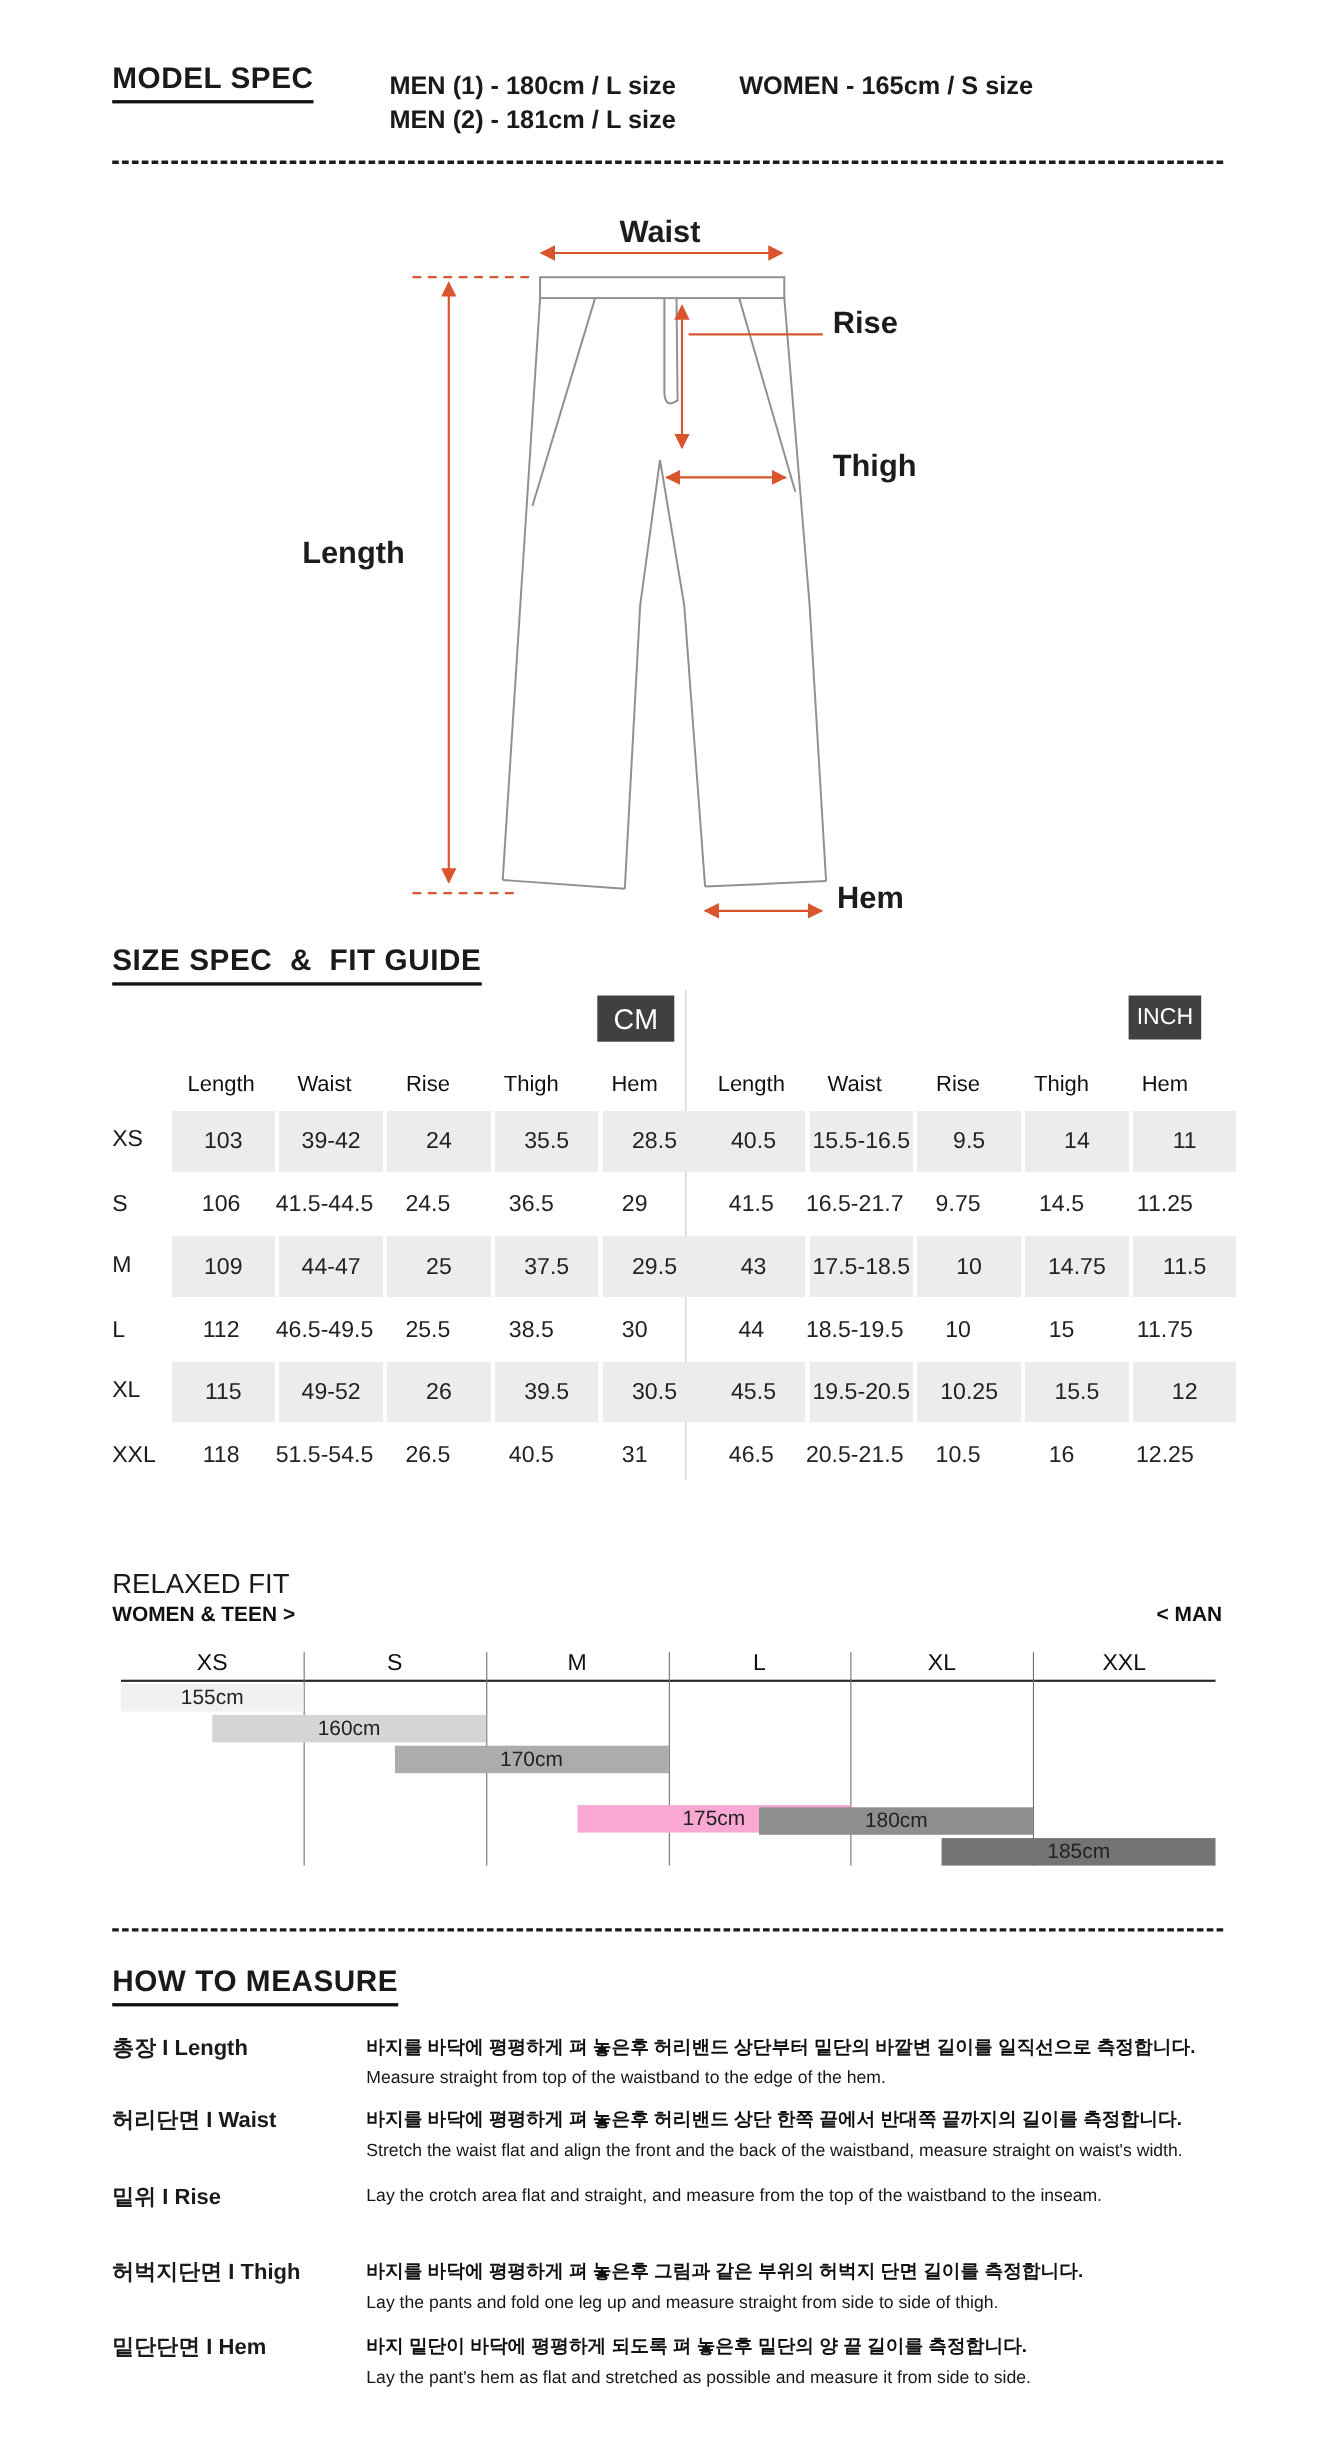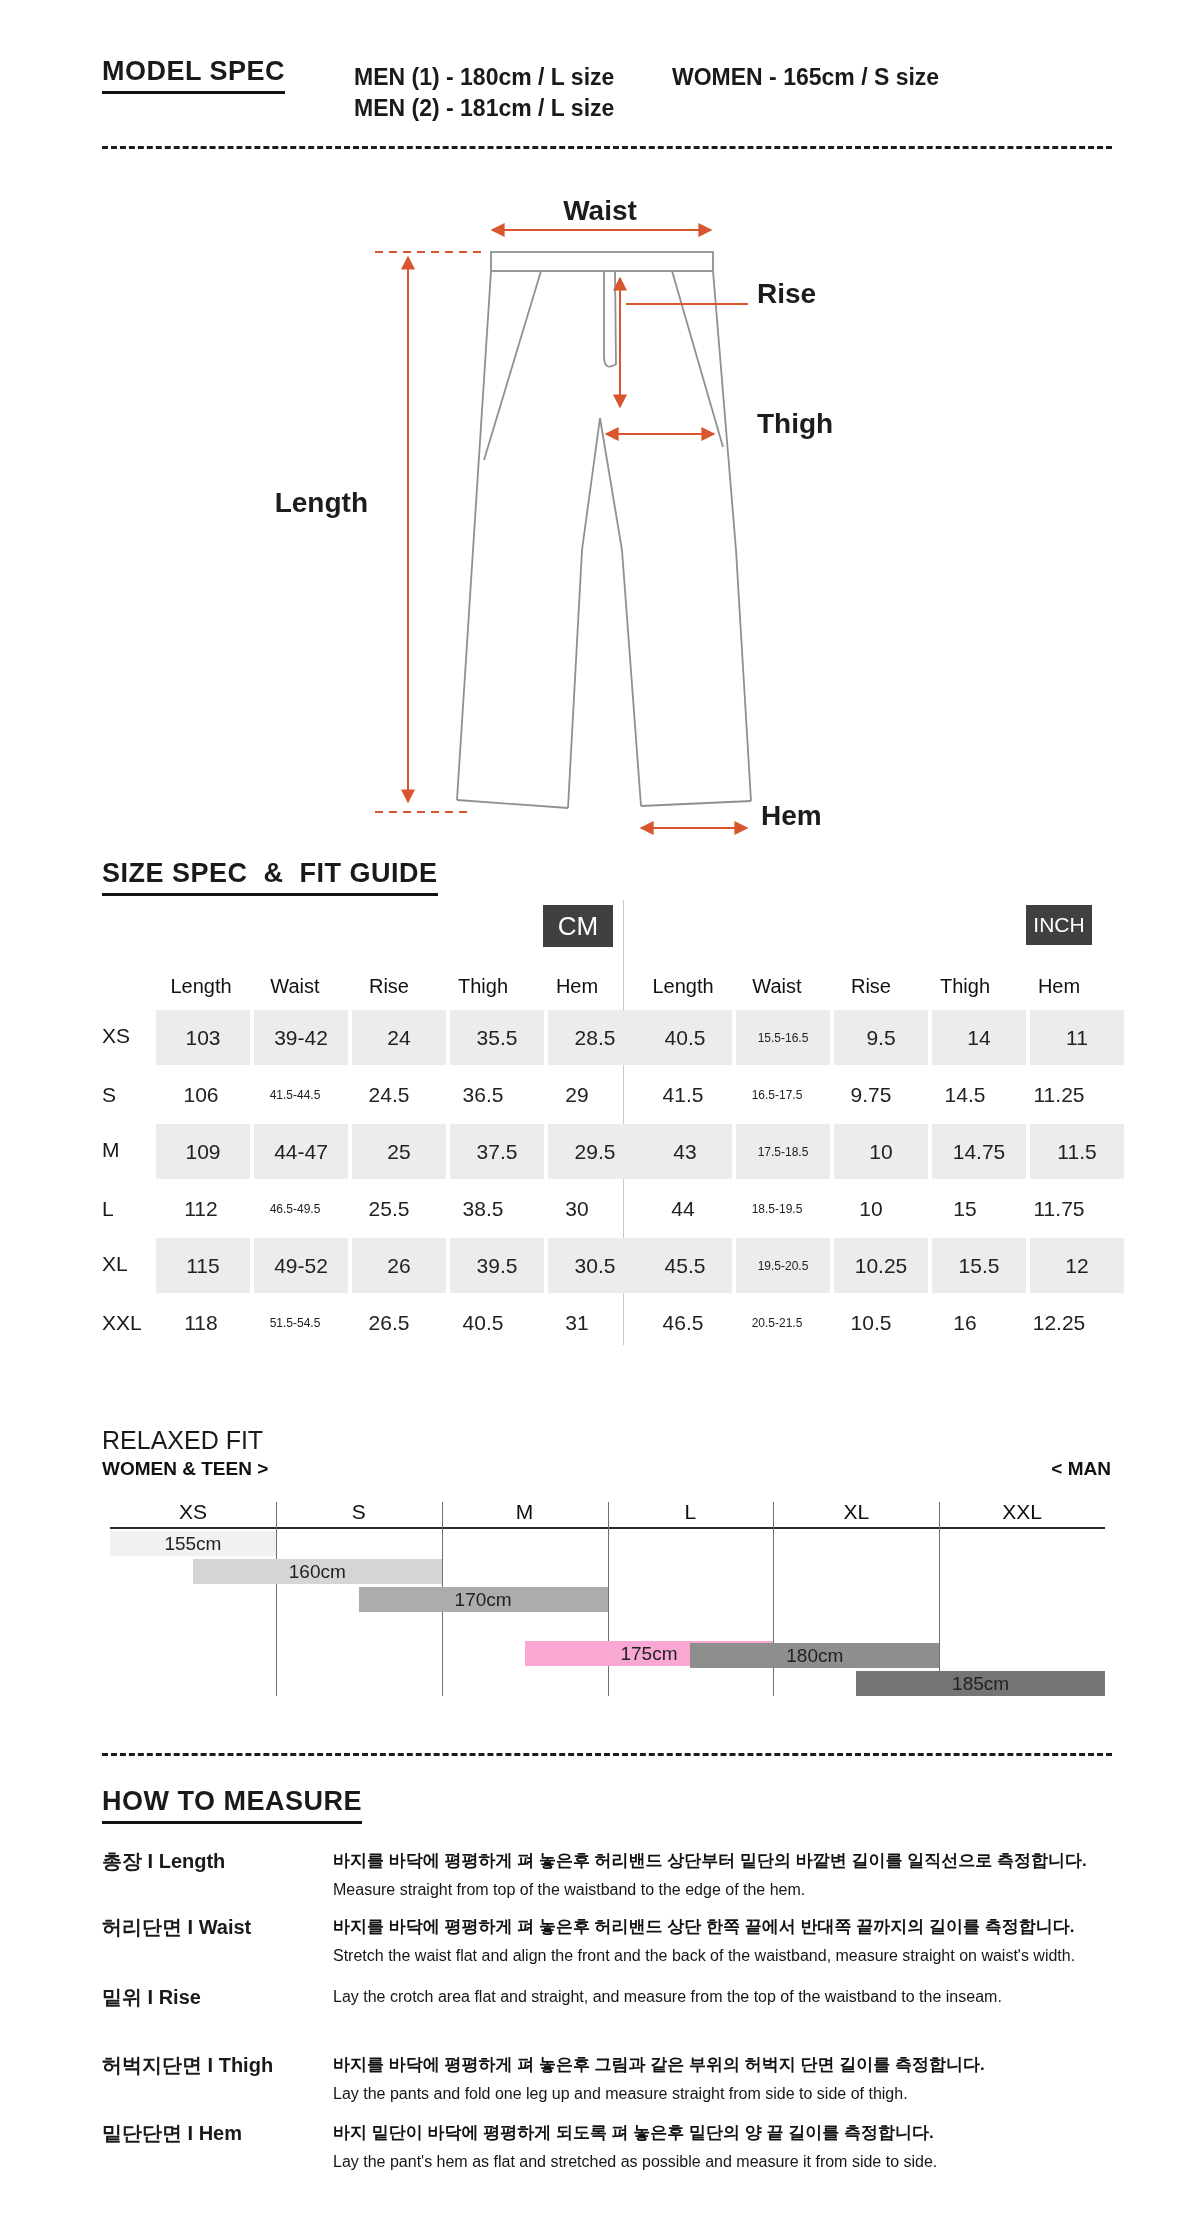--- a/index.html
+++ b/index.html
@@ -8,21 +8,21 @@
   .abs{position:absolute;}
   .sec-title{position:absolute;font-size:27px;font-weight:bold;letter-spacing:0.5px;white-space:pre;}
   .underlined{border-bottom:3px solid #111;padding-bottom:4px;}
   .spec-line{position:absolute;font-size:23px;font-weight:bold;white-space:pre;}
   .dashed{position:absolute;left:102px;width:1010px;border-top:3px dashed #1c1c1c;}
   .badge{position:absolute;background:#404040;color:#fff;display:flex;align-items:center;justify-content:center;font-weight:500;}
   
   .spec-table{position:absolute;}
   .trow{display:flex;}
   .cell{width:94px;height:55px;display:flex;align-items:center;justify-content:center;font-size:21px;color:#222;}
-  .cell.small{font-size:12px;}
+  .cell.small{font-size:21px;}
   .cell.shade{background:#ececec;background-clip:content-box;padding:2px 2px;}
   .hcell{width:94px;height:44px;display:flex;align-items:center;justify-content:center;font-size:20px;color:#111;}
   .scell{width:52px;height:55px;display:flex;align-items:center;justify-content:flex-start;font-size:21px;color:#1a1a1a;}
   .hspacer{width:52px;height:44px;}
   .vdivider{position:absolute;left:623px;top:900px;height:445px;width:1px;background:#c9c9c9;}
   .note{position:absolute;left:102px;top:1366px;font-size:17px;font-weight:500;color:#111;}
   
   .fit-title{position:absolute;left:102px;top:1426px;font-size:25px;font-weight:normal;}
   .fit-sub{position:absolute;top:1458px;font-size:19px;font-weight:600;color:#111;}
   #fit-chart{position:absolute;left:110px;top:1500px;width:995px;height:196px;}
@@ -159,21 +159,21 @@
       </div>
       <div class="trow">
         <div class="cell shade">40.5</div>
         <div class="cell shade small">15.5-16.5</div>
         <div class="cell shade">9.5</div>
         <div class="cell shade">14</div>
         <div class="cell shade">11</div>
       </div>
       <div class="trow">
         <div class="cell">41.5</div>
-        <div class="cell small">16.5-17.5</div>
+        <div class="cell small">16.5-21.7</div>
         <div class="cell">9.75</div>
         <div class="cell">14.5</div>
         <div class="cell">11.25</div>
       </div>
       <div class="trow">
         <div class="cell shade">43</div>
         <div class="cell shade small">17.5-18.5</div>
         <div class="cell shade">10</div>
         <div class="cell shade">14.75</div>
         <div class="cell shade">11.5</div>

